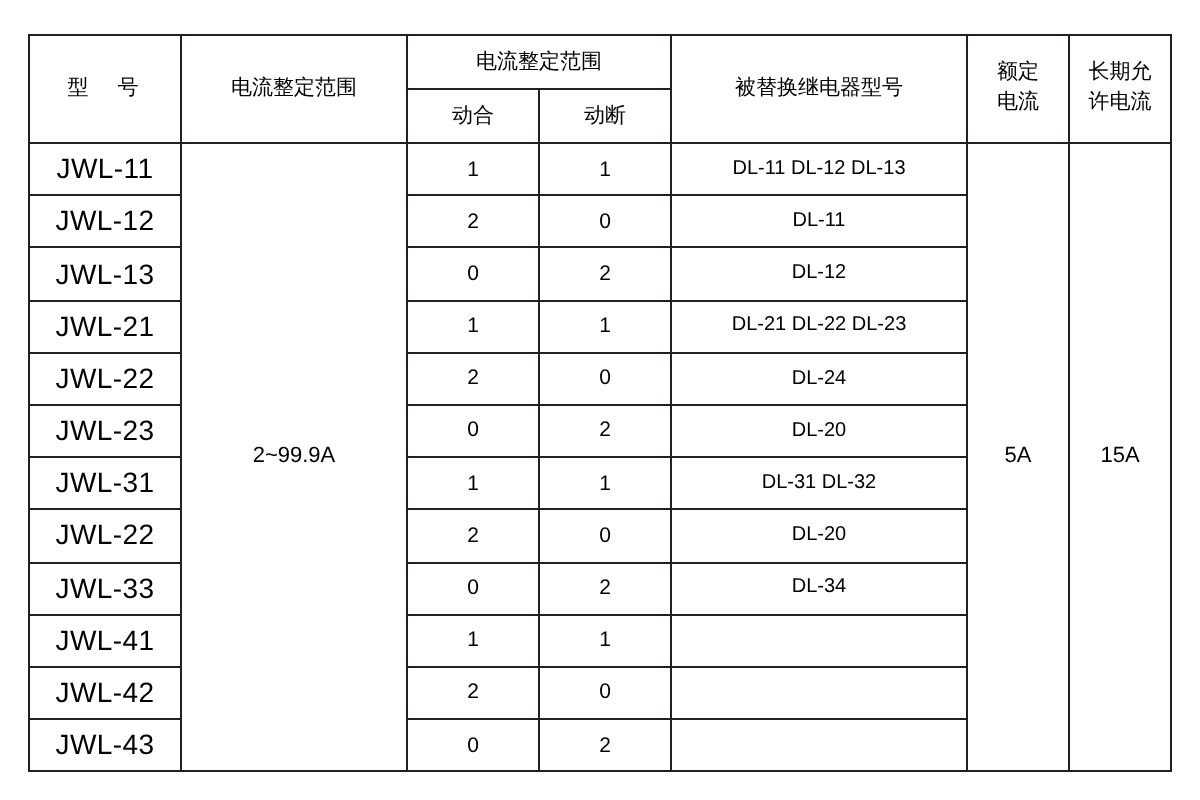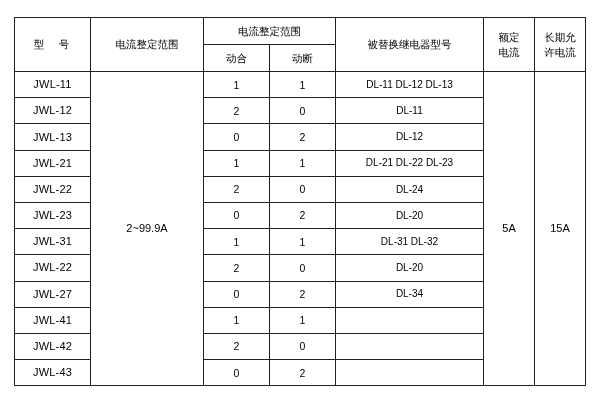--- a/index.html
+++ b/index.html
@@ -51,36 +51,37 @@
   .col-range    { width: 113px; }
   .col-nc       { width: 66px; }
   .col-no       { width: 66px; }
   .col-replace  { width: 148px; }
   .col-rated    { width: 51px; }
   .col-long     { width: 51px; }
 
   .model-cell {
     text-align: left;
     padding-left: 13px;
-    font-size: 11px;
+    font-size: 14px;
     letter-spacing: 0.2px;
   }
   .hdr-model {
     text-align: left;
     padding-left: 13px;
     letter-spacing: 2px;
     font-size: 11px;
     margin-left: 41px;
   }
   .cjk {
     font-family: "DejaVu Sans", "Liberation Sans", sans-serif;
     font-size: 10.5px;
   }
   .two-line {
     line-height: 1.7;
+    font-family: Liberation Mono, monospace;
   }
   .num {
     font-size: 10.5px;
   }
   .range-cell, .rated-cell, .long-cell {
     font-size: 11px;
   }
 </style>
 </head>
 <body>
@@ -169,21 +170,21 @@
       </tr>
 
       <tr class="body-row">
         <td class="model-cell">JWL-22</td>
         <td class="num">2</td>
         <td class="num">0</td>
         <td>DL-20</td>
       </tr>
 
       <tr class="body-row">
-        <td class="model-cell">JWL-27</td>
+        <td class="model-cell">JWL-33</td>
         <td class="num">0</td>
         <td class="num">2</td>
         <td>DL-34</td>
       </tr>
 
       <tr class="body-row">
         <td class="model-cell">JWL-41</td>
         <td class="num">1</td>
         <td class="num">1</td>
         <td></td>

